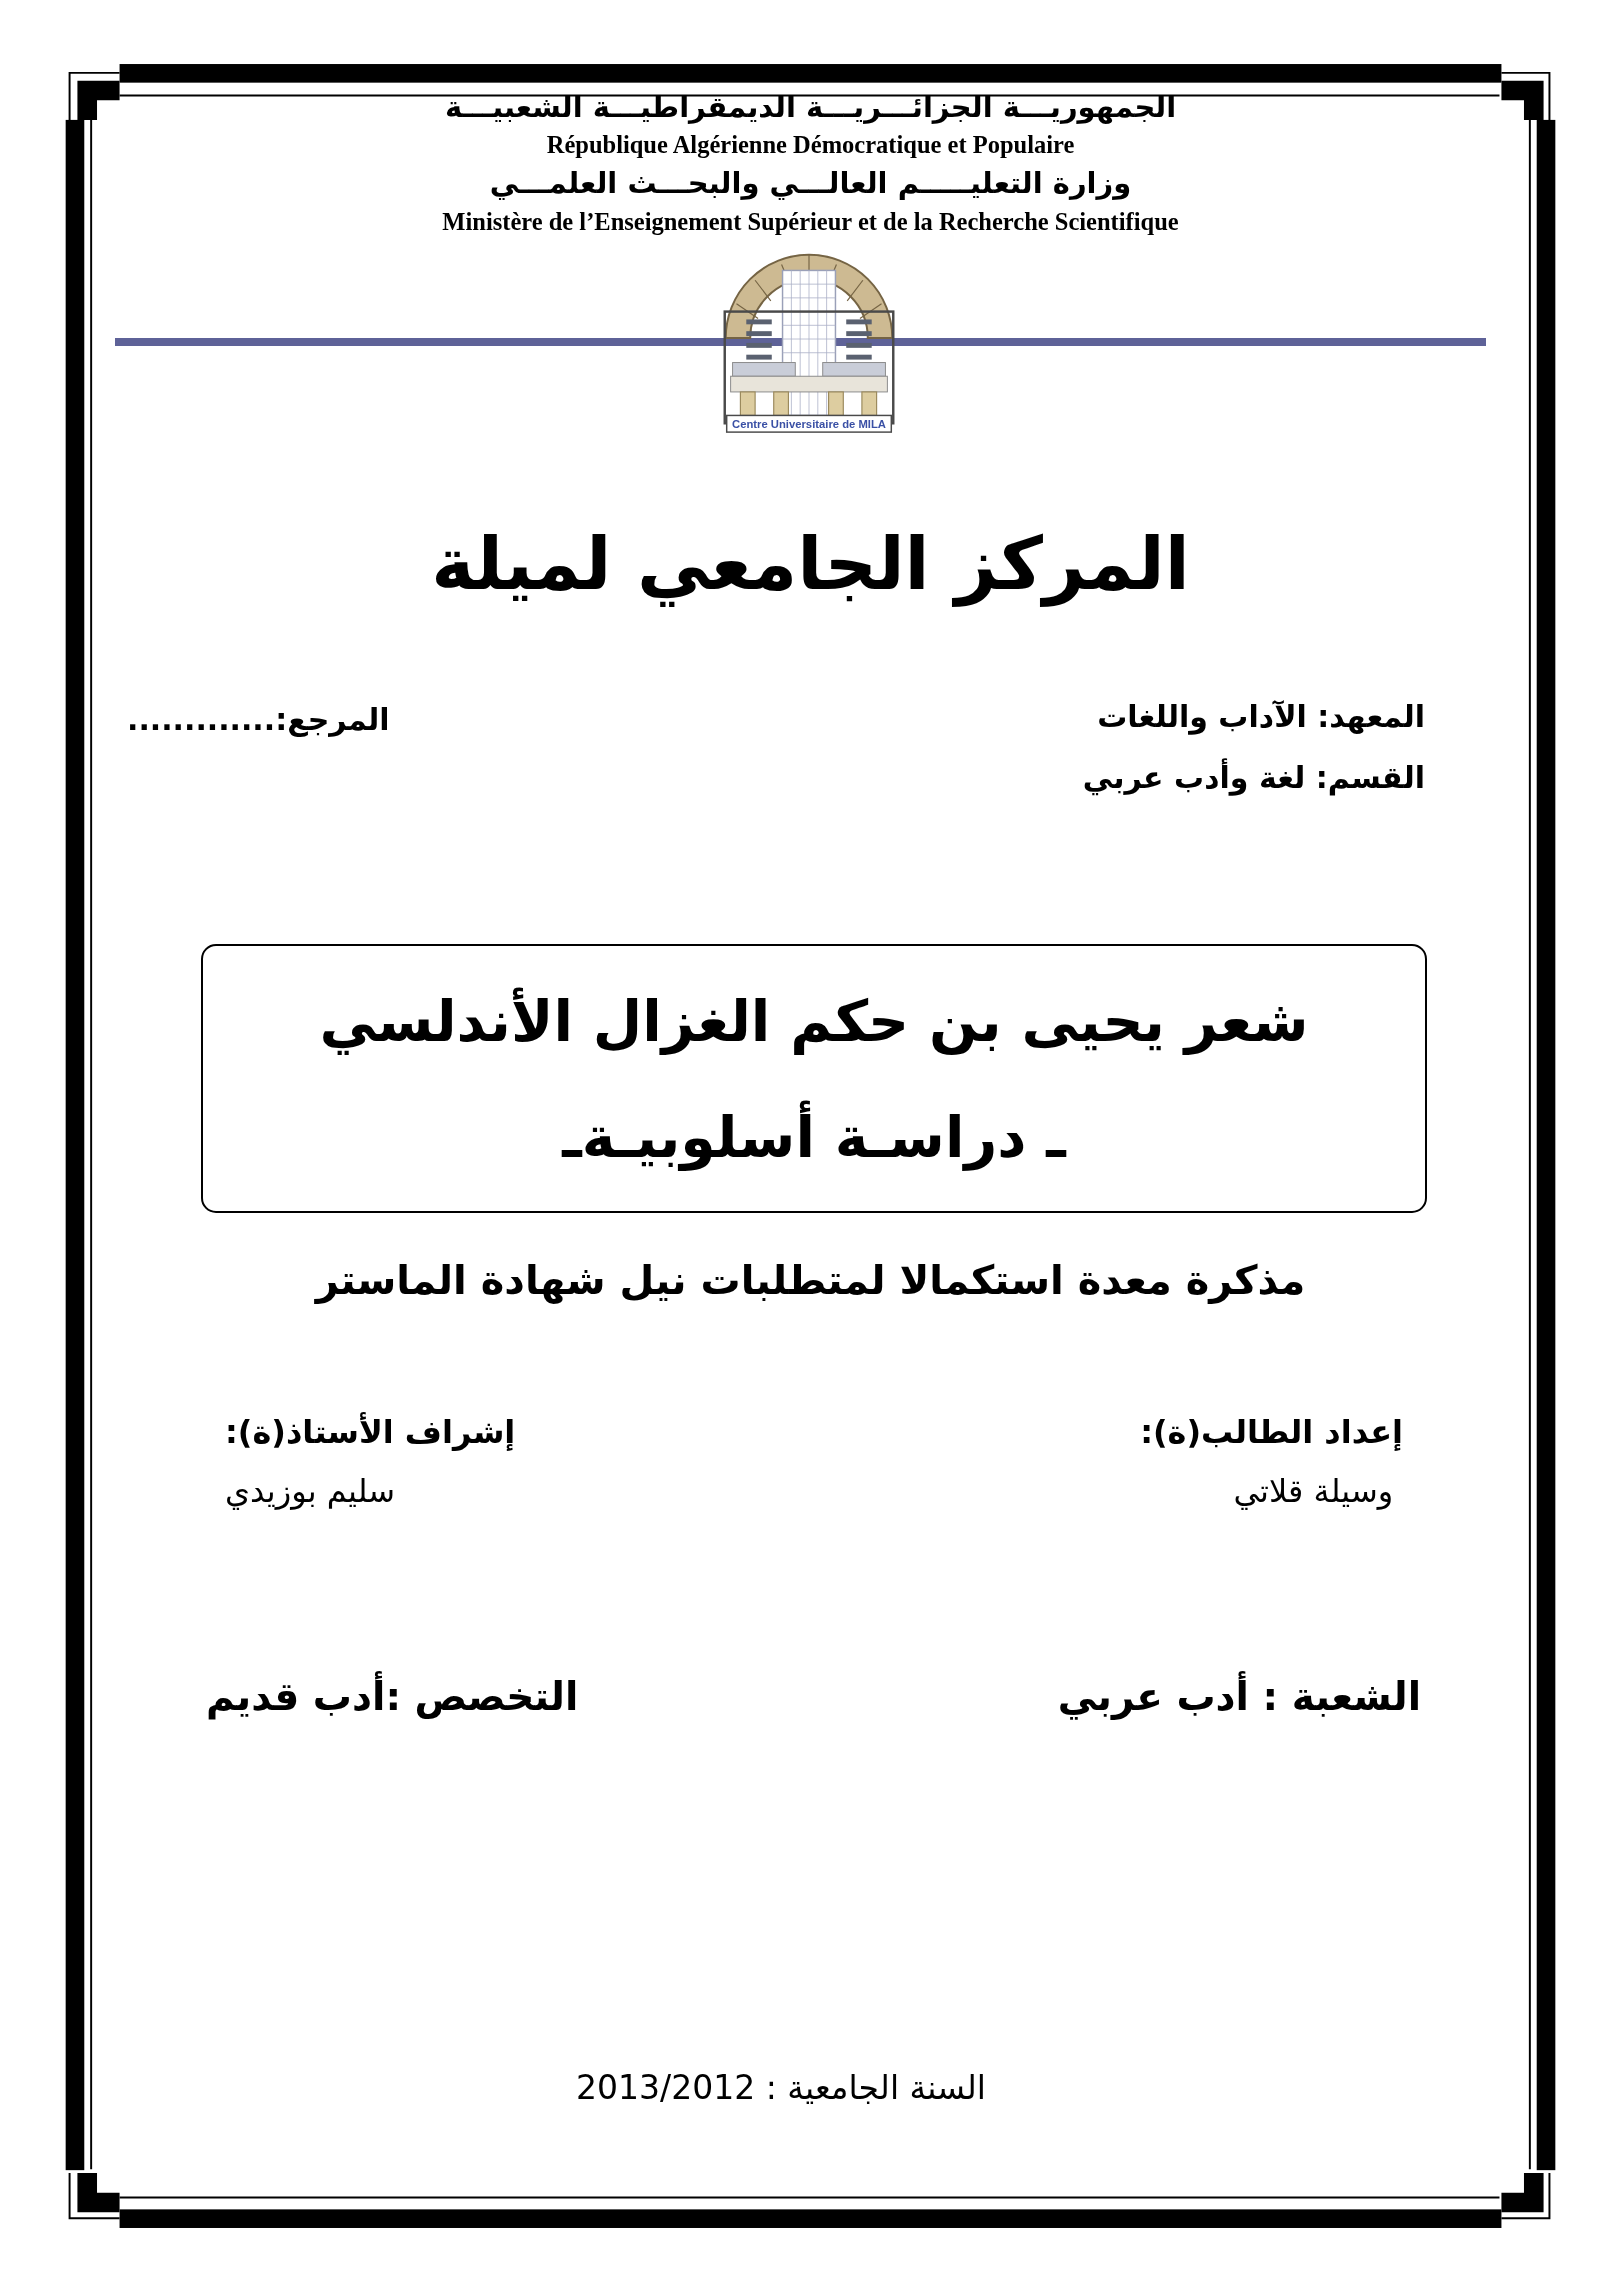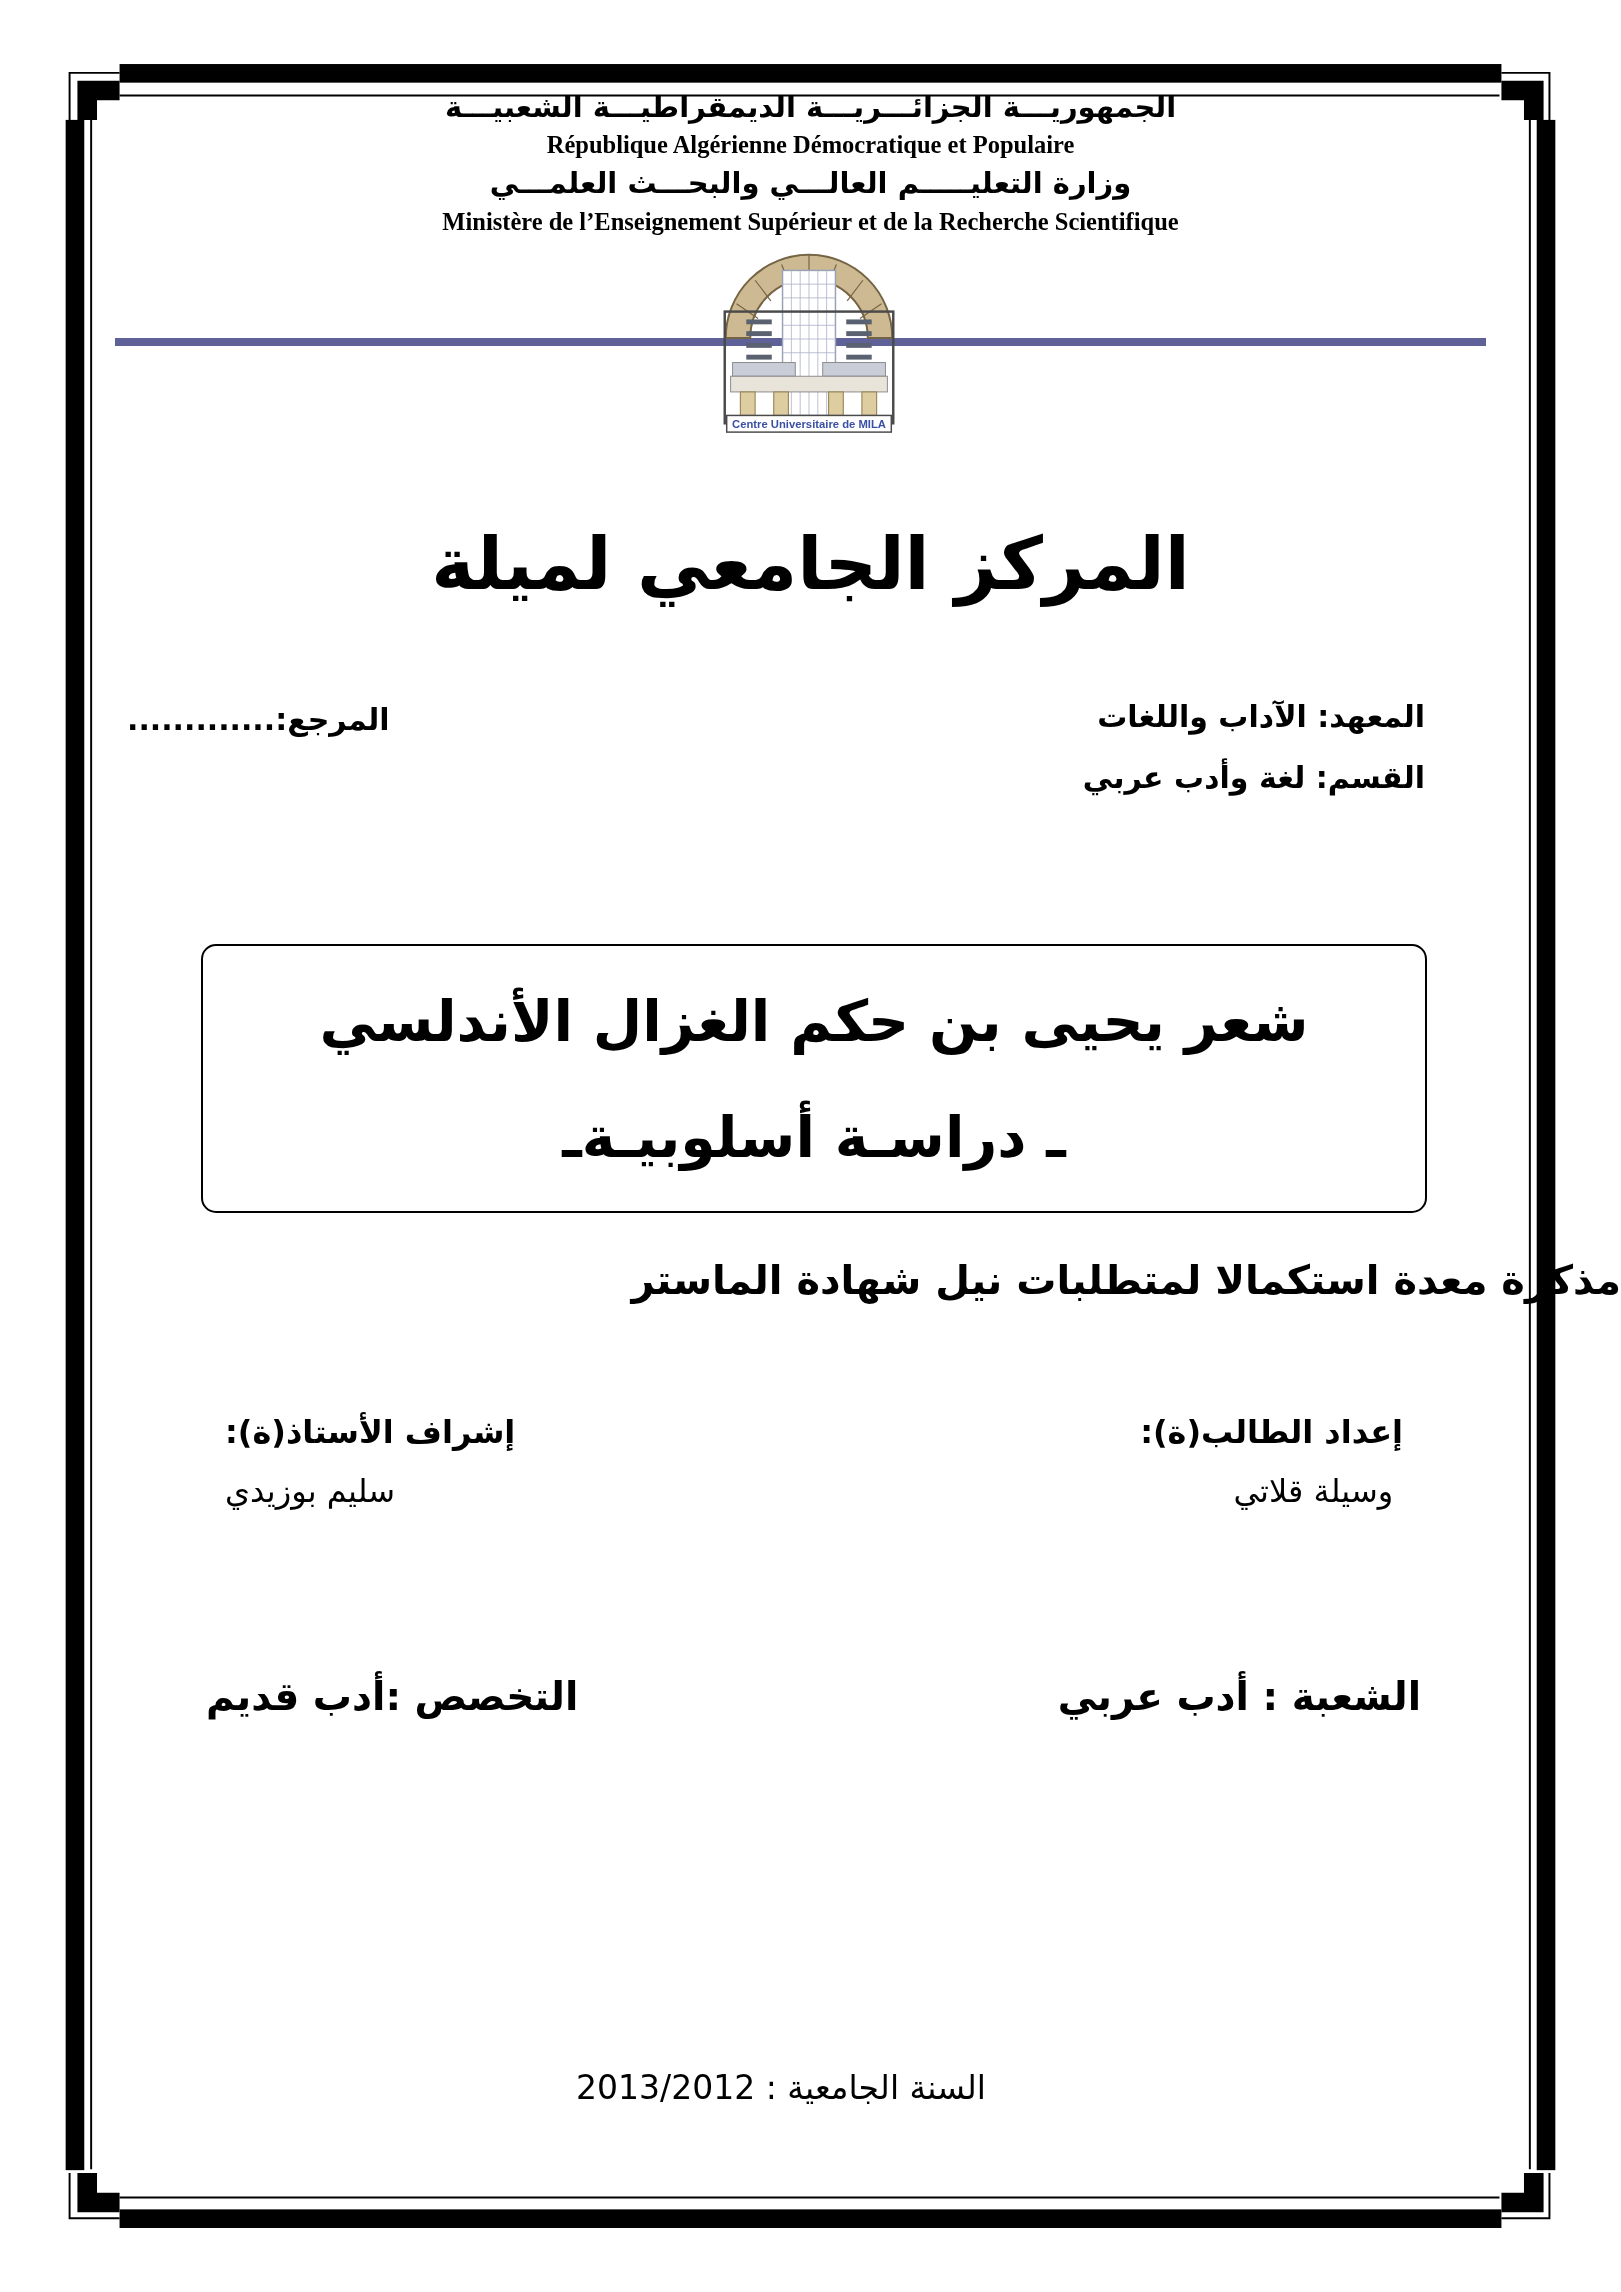--- a/index.html
+++ b/index.html
@@ -45,21 +45,21 @@
 
   
   .tbox {
     left: 201px; top: 944px; width: 1226px; height: 269px;
     border: 2.9px solid #000; border-radius: 15px;
     display: flex; flex-direction: column; justify-content: center;
     text-align: center;
   }
   .tbox .t-line { font-size: 57px; font-weight: bold; line-height: 116px; }
 
-  .subtitle { left: 0; right: 0; top: 1245px; text-align: right; font-size: 40px; font-weight: bold; line-height: 71px; }
+  .subtitle { left: 0; right: 0; top: 1245px; text-align: center; font-size: 40px; font-weight: bold; line-height: 71px; }
 
   
   .people { left: 225px; right: 218px; top: 1409px; height: 137px; font-size: 32px; }
   .people .p-right { position: absolute; right: 0; top: 0; text-align: right; }
   .people .p-left  { position: absolute; left: 0; top: 0; width: 372px; text-align: left; }
   .people .label { font-weight: bold; line-height: 47px; }
   .people .name  { margin-top: 11.8px; line-height: 47px; }
   .people .p-right .name { padding-left: 0; padding-right: 9.8px; }
   .people .p-left  .name { padding-right: 41px; }
 

